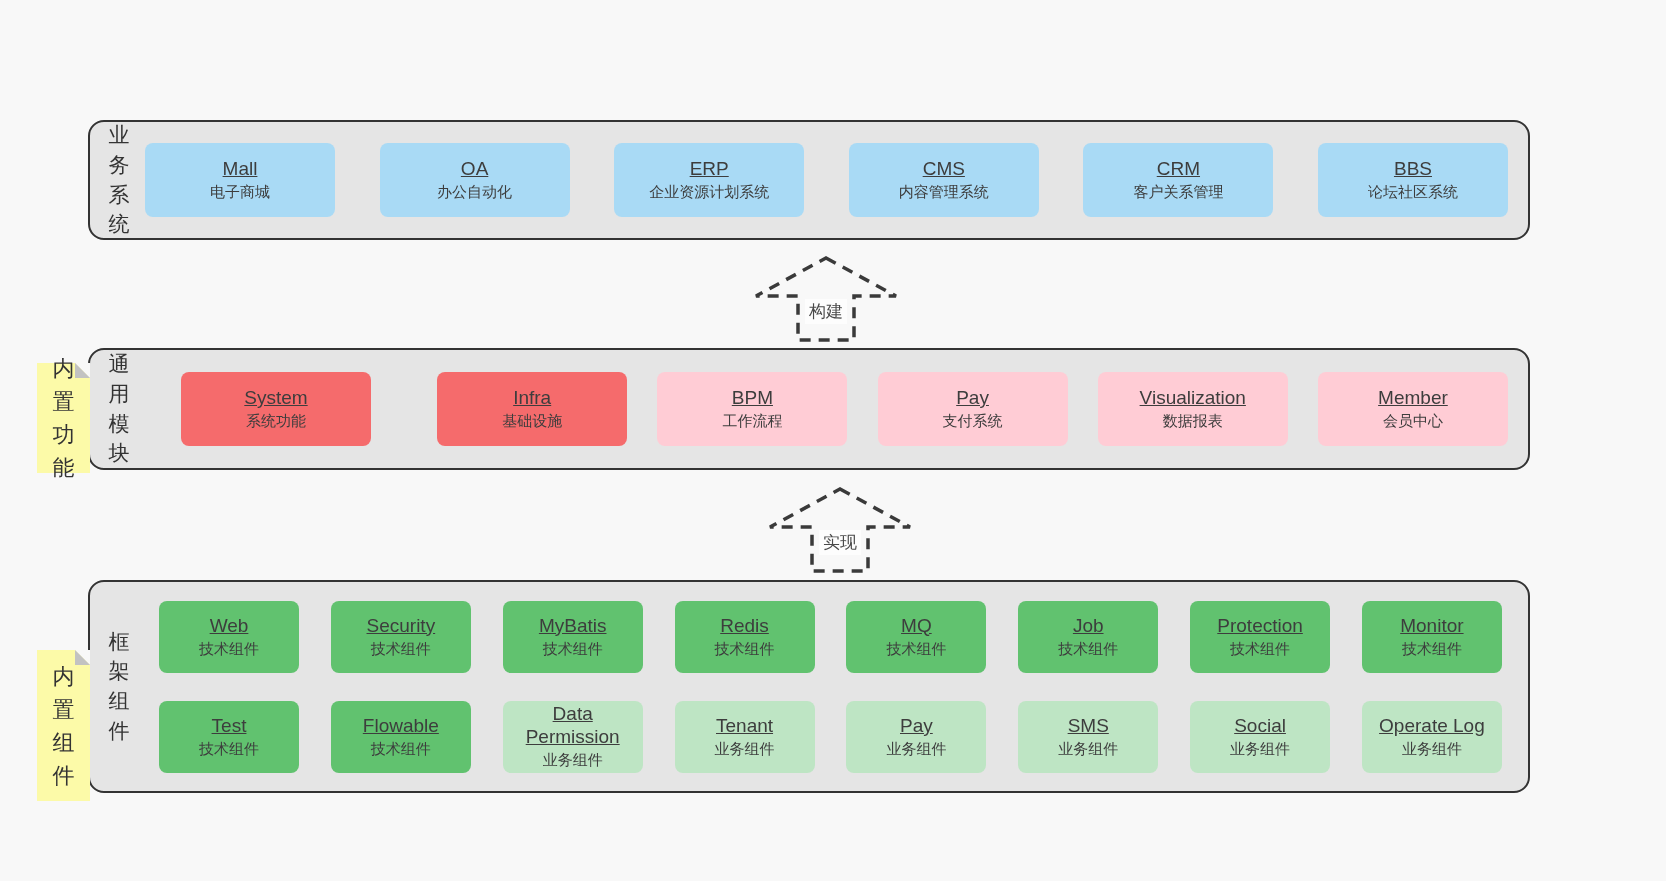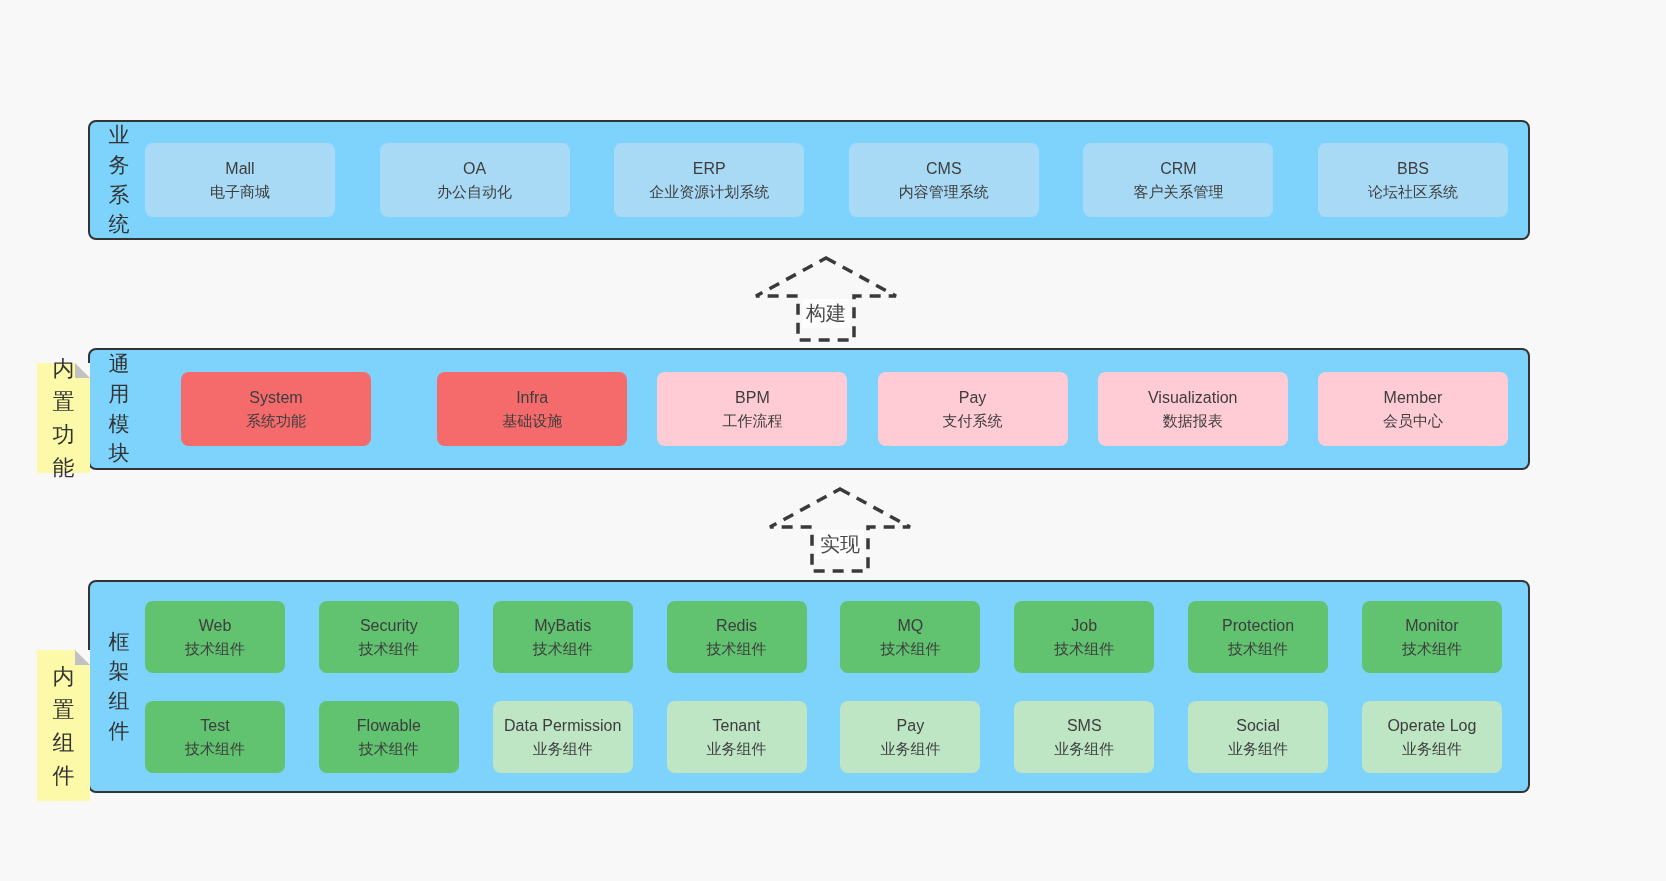--- a/index.html
+++ b/index.html
@@ -1,42 +1,42 @@
 <!DOCTYPE html>
 <html><head>
 <meta charset="utf-8">
 <style>
   html,body { margin:0; padding:0; background:#f8f8f8; font-family:"Liberation Sans","DejaVu Sans",sans-serif; }
   .stage { position:relative; width:1666px; height:881px; background:#f8f8f8; overflow:hidden; }
 
-  .panel { position:absolute; background:#7dd3fc; border:2px solid #333333; border-radius:8px; box-sizing:border-box; }
+  .panel { position:absolute; background:#e5e5e5; border:2px solid #333333; border-radius:16px; box-sizing:border-box; }
   .side-label { position:absolute; left:17px; top:50%; transform:translateY(-50%); width:1.15em; word-break:break-all; font-size:21px; line-height:1.42; color:#333; text-align:center; font-weight:400; }
   .boxes-row { position:absolute; left:55px; right:20px; top:50%; transform:translateY(-50%); display:flex; justify-content:space-between; }
   .rows-wrap { position:absolute; left:55px; right:26px; top:50%; transform:translateY(-50%); display:flex; flex-direction:column; gap:28px; }
   .rows-wrap .boxes-row2 { display:flex; justify-content:space-between; }
 
   .box { border-radius:8px; display:flex; flex-direction:column; justify-content:center; align-items:center; text-align:center; color:#3d3d3d; box-sizing:border-box; padding:2px 6px; }
   .w190 { width:190px; height:74px; }
-  .w140 { width:140px; height:72px; }
-  .box .en { font-size:16px; line-height:23px; }
+  .w140 { width:140px; height:72px;margin-left:14px; }
+  .box .en { font-size:19px; line-height:23px;text-decoration:underline; }
   .box .zh { font-size:15px; line-height:23px; }
   .blue { background:#a9daf5; }
   .red { background:#f56b6c;margin-left:36px; }
   .pink { background:#ffccd5;align-items:center; }
   .green { background:#61c26f; }
   .lightgreen { background:#bee5c4; }
 
   .sticky { position:absolute; background:#fcfaa8; display:flex; align-items:center; justify-content:center; z-index:2; }
   .sticky .vtext { width:1.15em; word-break:break-all; font-size:22px; line-height:1.5; color:#333; text-align:center; }
   .sticky::before { content:""; position:absolute; top:0; right:0; width:0; height:0; border-top:15px solid #f8f8f8; border-left:15px solid transparent; }
   .sticky::after { content:""; position:absolute; top:0; right:0; width:0; height:0; border-bottom:15px solid #c2c2c2; border-right:15px solid transparent; }
 
   .arrow-wrap { position:absolute; width:148px; height:88px; }
   .arrow-wrap svg { display:block; }
-  .arrow-label { position:absolute; left:50%; top:44px; transform:translateX(-50%); background:#fdfdfd; padding:1px 4px; font-size:20px; color:#4a4a4a; }
+  .arrow-label { position:absolute; left:50%; top:44px; transform:translateX(-50%); background:#fdfdfd; padding:1px 4px; font-size:17px; color:#4a4a4a; }
 </style>
 </head>
 <body>
 
 <div class="stage">
 
   <div class="panel" style="left:88px; top:120px; width:1442px; height:120px;">
     <div class="side-label">业务系统</div>
     <div class="boxes-row">
       <div class="box blue w190">

